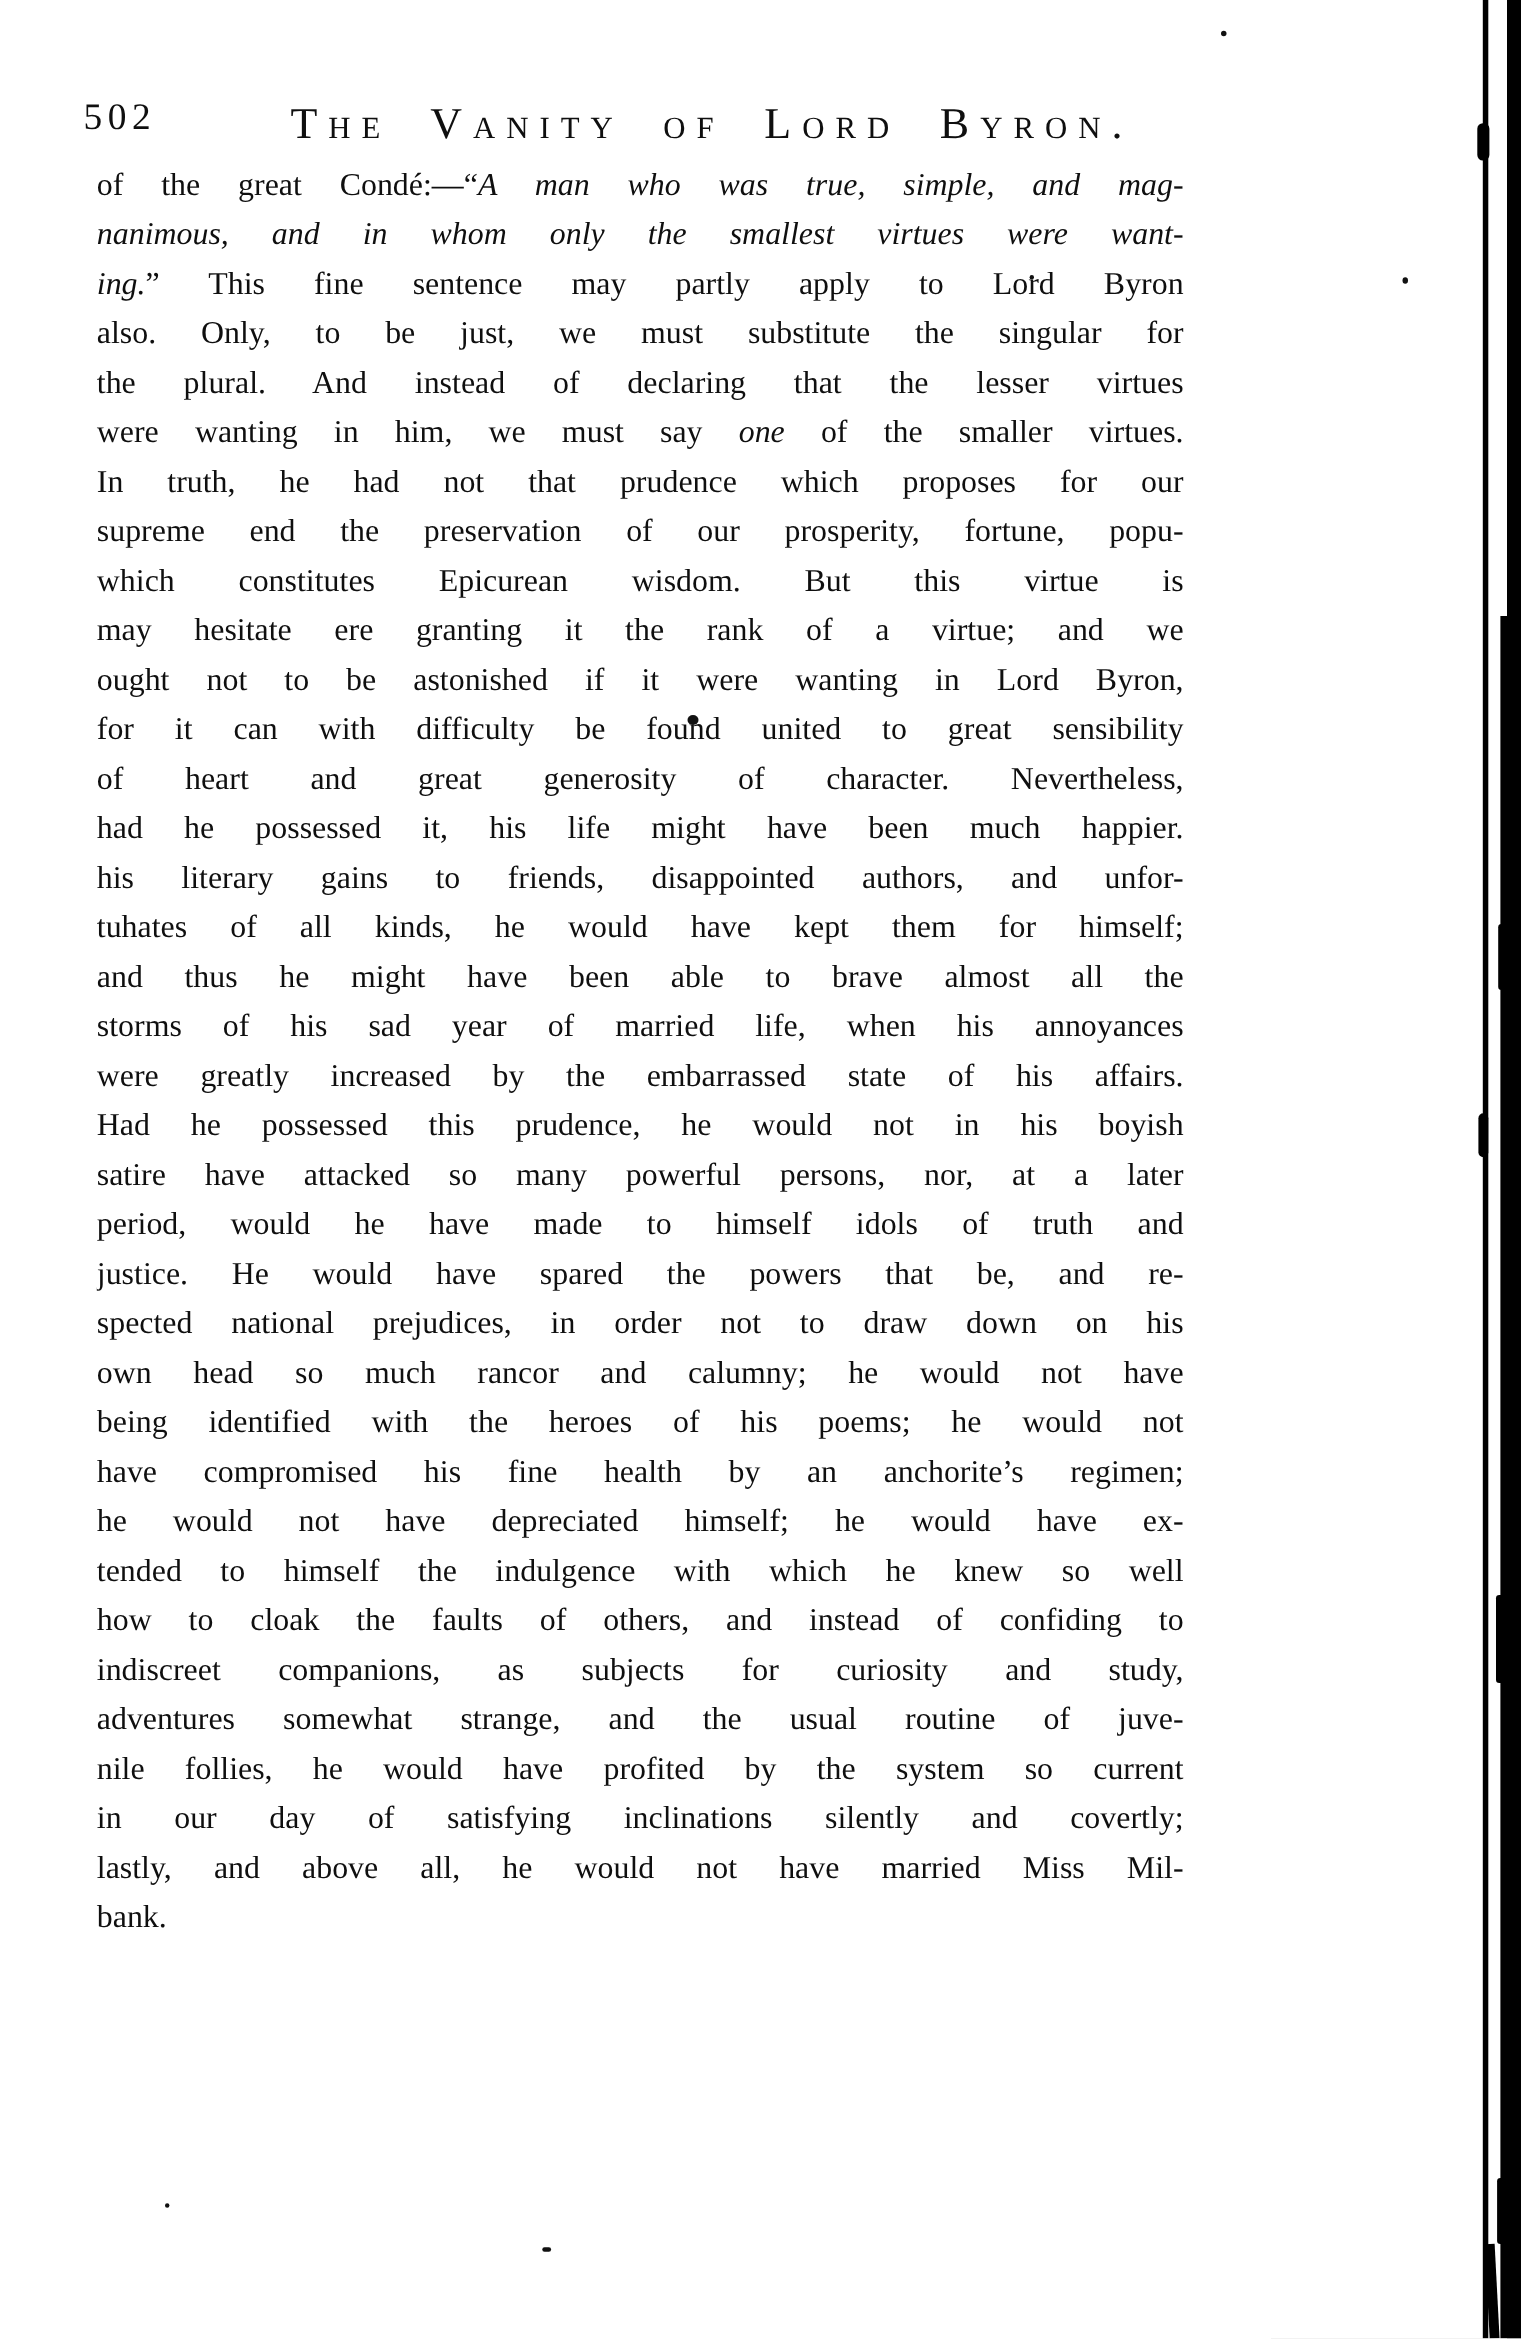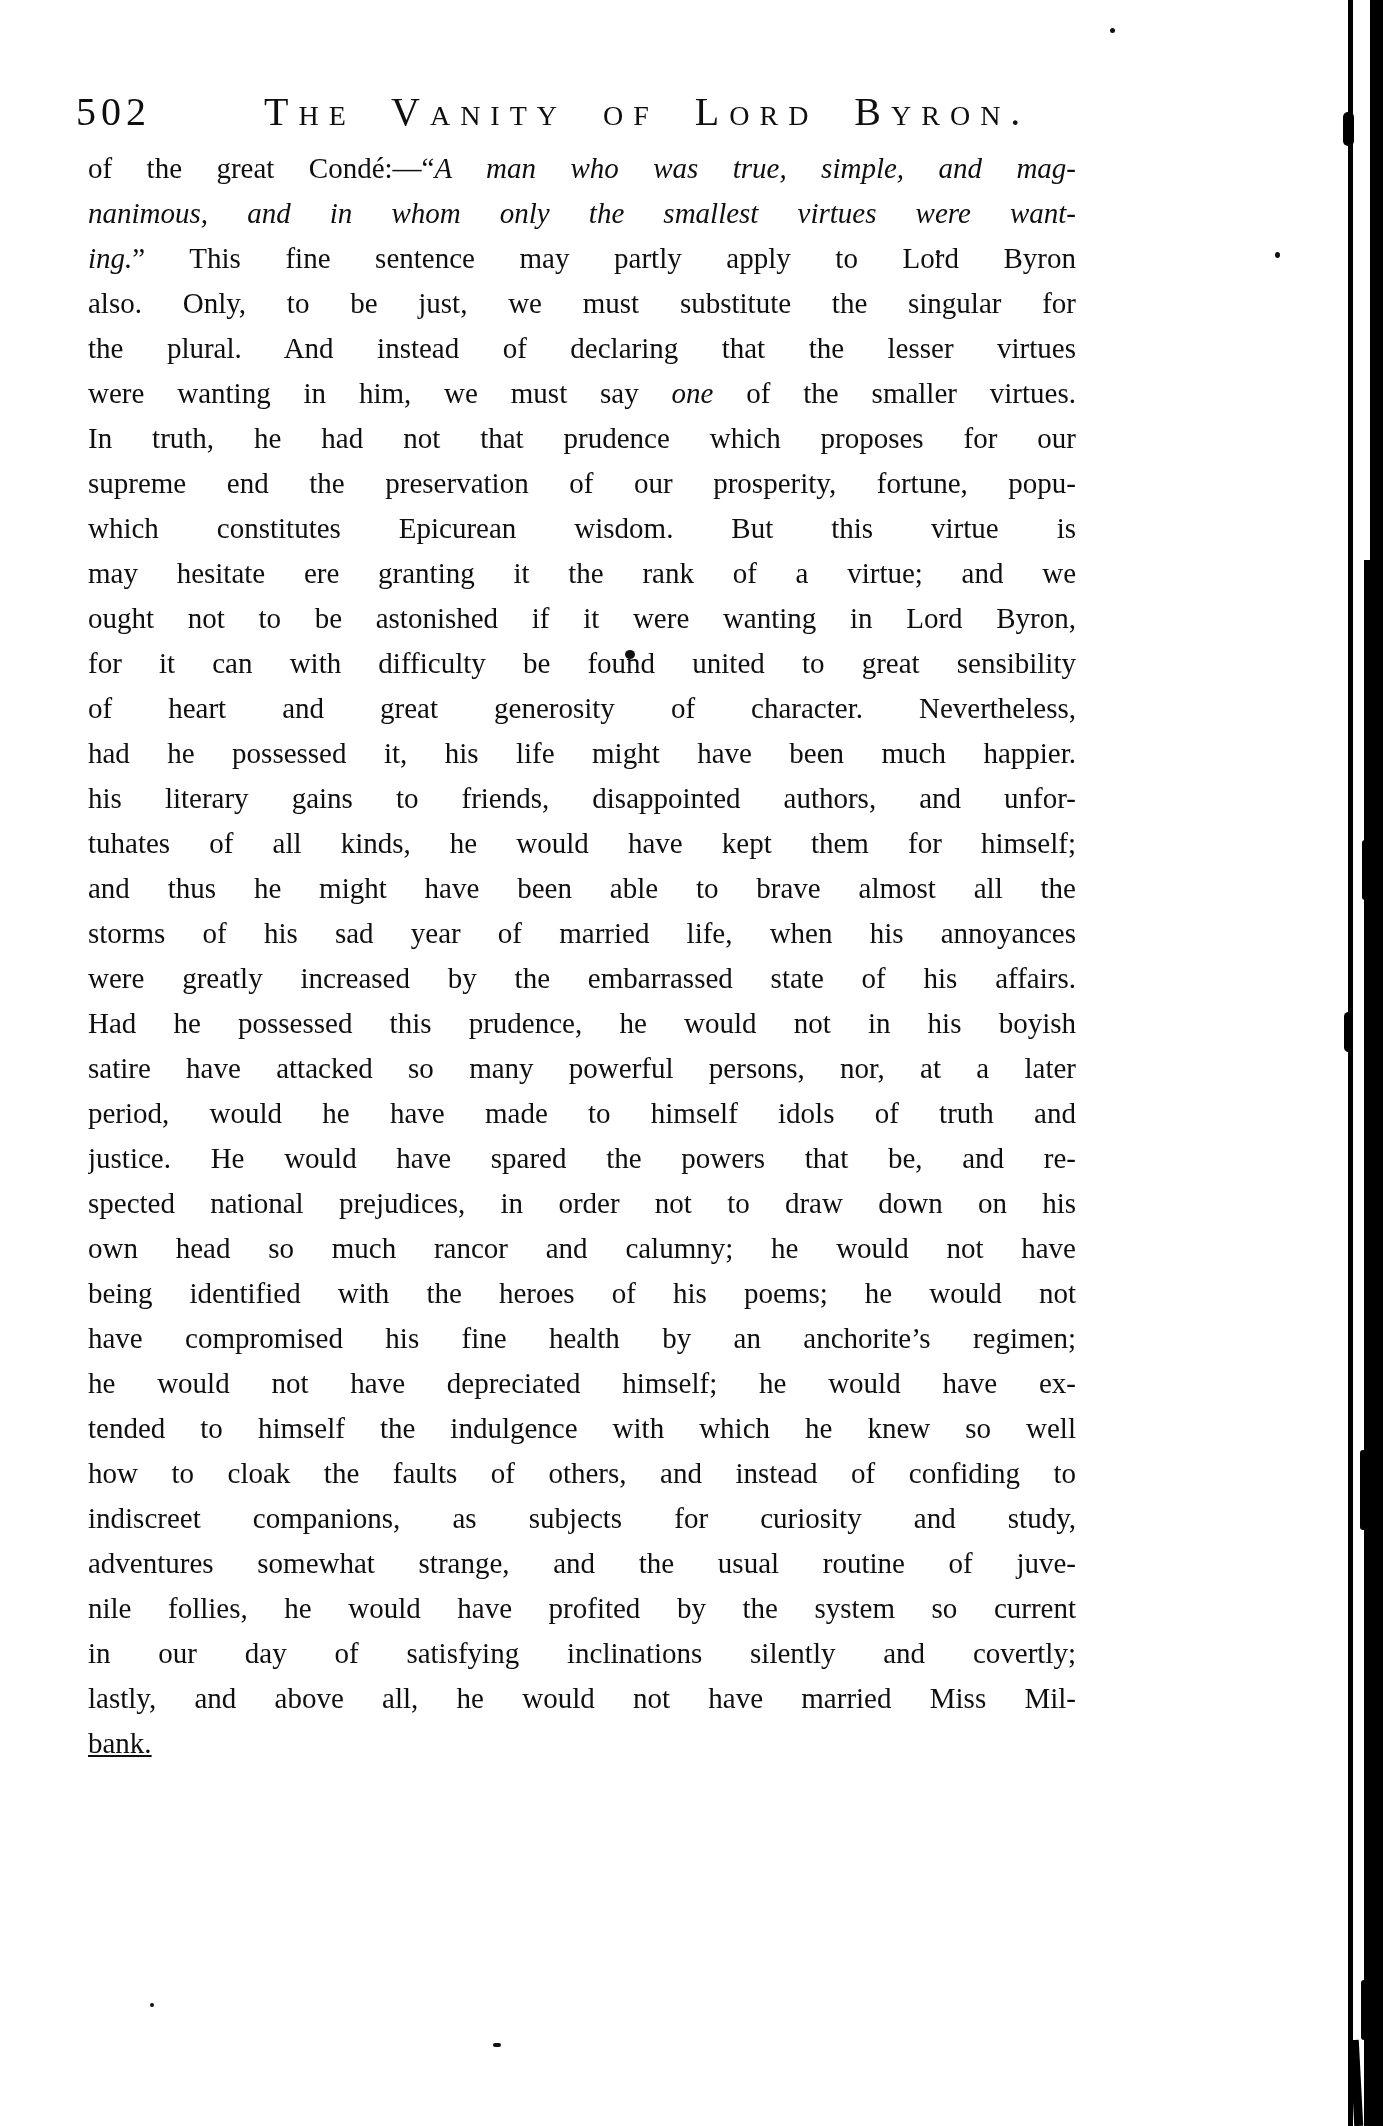--- a/index.html
+++ b/index.html
@@ -10,21 +10,21 @@
     background: #ffffff;
     overflow: hidden;
     font-family: "Liberation Serif", "DejaVu Serif", serif;
     color: #0f0f0f;
   }
 
   
   .running-head { position: absolute; top: 88px; left: 0; width: 100%; height: 44px; }
   .page-number {
     position: absolute; left: 76px; top: 0;
-    font-size: 40px; letter-spacing: 5px; font-weight: 400;
+    font-size: 34px; letter-spacing: 5px; font-weight: 400;
   }
   .running-title {
     position: absolute; left: 264px; top: 0;
     font-variant: small-caps;
     font-size: 40px;
     letter-spacing: 10px;
     word-spacing: 16px;
     white-space: nowrap;
   }
 
@@ -37,21 +37,21 @@
   .text-line {
     height: 45px;
     line-height: 45px;
     font-size: 29px;
     text-align: justify;
     text-align-last: justify;
     overflow: hidden;
     white-space: normal;
   }
   .text-line::after { content: ""; display: inline-block; width: 100%; height: 0; }
-  .text-line.no-j { text-align: left; text-align-last: left; text-decoration: underline; }
+  .text-line.no-j { text-align: left; text-align-last: left; }
   .text-line.no-j::after { content: none; }
   .it { font-style: italic; }
 
   
   .gutter-band-outer { position: absolute; left: 1370px; top: 0; width: 13px; height: 2126px; background: #000; }
   .gutter-band-inner { position: absolute; left: 1364px; top: 560px; width: 19px; height: 1566px; background: #000; }
   .gutter-nub { position: absolute; background: #000; border-radius: 3px; }
   .spine-line { position: absolute; left: 1348px; top: 0; width: 5px; height: 2126px; background: #000; }
   .spine-knob { position: absolute; background: #000; border-radius: 5px; }
   .spine-foot { position: absolute; left: 1352px; top: 2040px; width: 9px; height: 86px; background: #000; transform: rotate(-3deg); }

